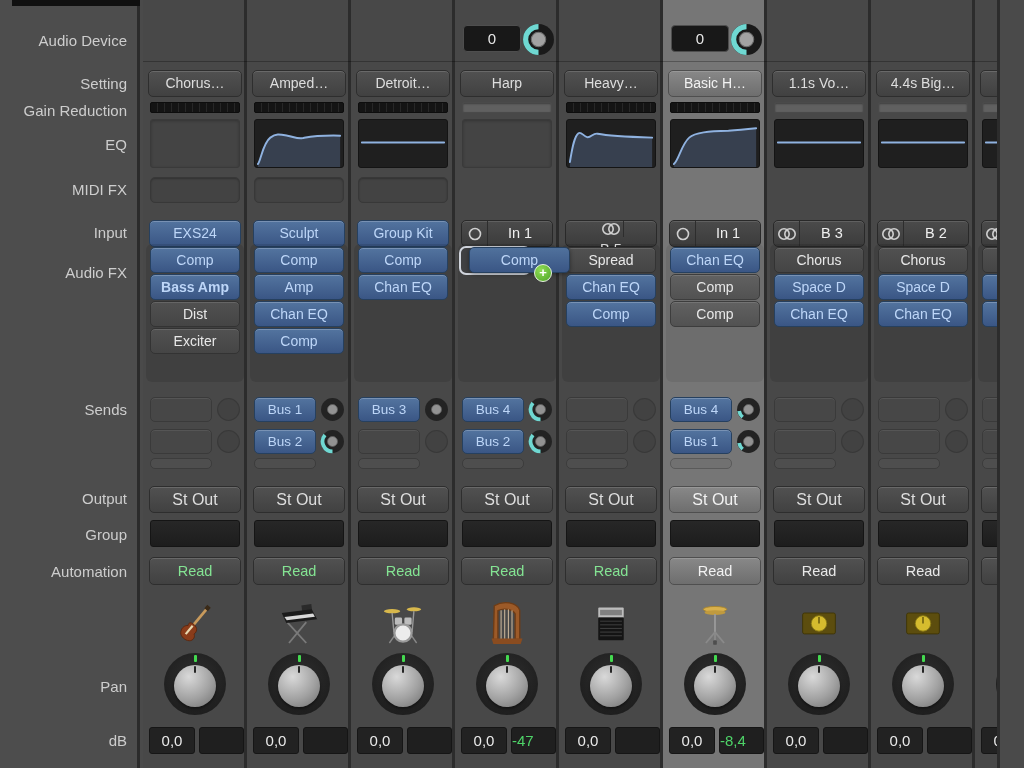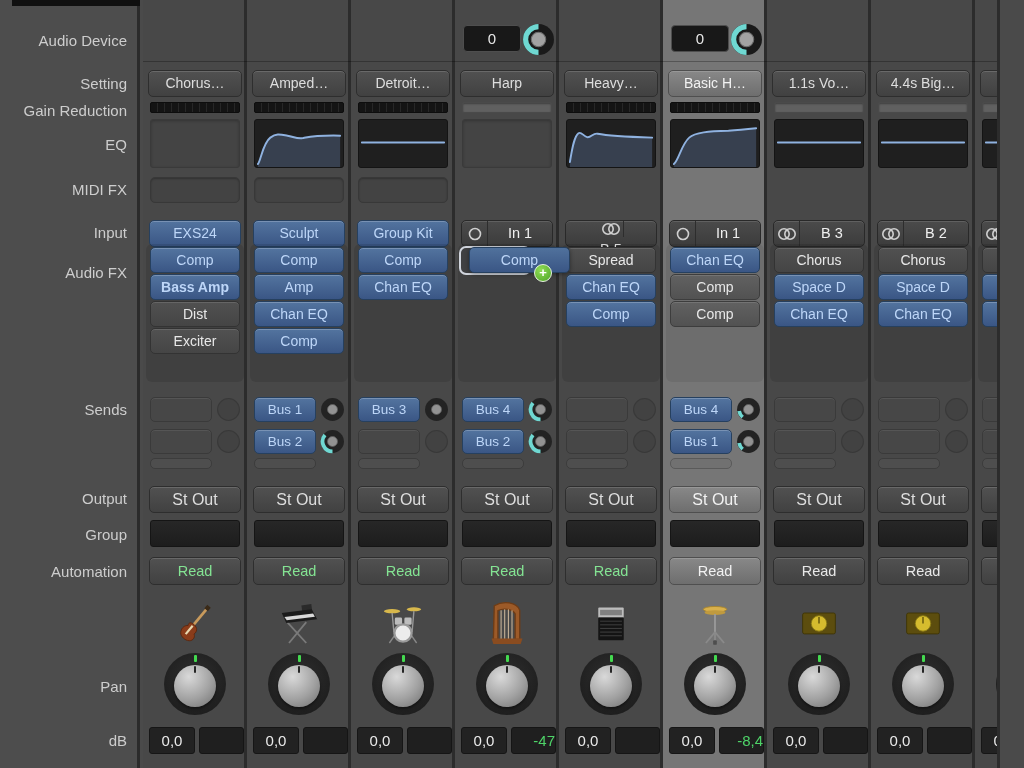--- a/index.html
+++ b/index.html
@@ -119,21 +119,21 @@
              background:radial-gradient(circle at 35% 28%, #d9d9d9, #a2a2a2 55%, #6e6e6e 100%);
              box-shadow:0 2px 3px rgba(0,0,0,0.45); }
   .pan-pointer { position:absolute; left:50%; top:1px; width:2.5px; height:7px;
                  margin-left:-1.25px; background:#262626; border-radius:1px; }
 
   .db-left  { position:absolute; left:6px;  top:727px; width:46px; height:27px;
               background:#222222; border:1px solid #161616; border-radius:3px;
               color:#eaeaea; font-size:15px; text-align:center; line-height:25px; }
   .db-right { position:absolute; left:56px; top:727px; width:45px; height:27px;
               background:#1f1f1f; border:1px solid #151515; border-radius:3px;
-              color:#4ed368; font-size:15px; text-align:right; line-height:25px; }
+              color:#4ed368; font-size:15px; text-align:left; line-height:25px; }
 </style>
 </head>
 <body>
 
 <div class="mixer">
   <div class="labels">
     <div class="labels-topbar"></div>
     <div class="rowlabel" style="top:31px">Audio Device</div>
     <div class="rowlabel" style="top:74px">Setting</div>
     <div class="rowlabel" style="top:101px">Gain Reduction</div>

